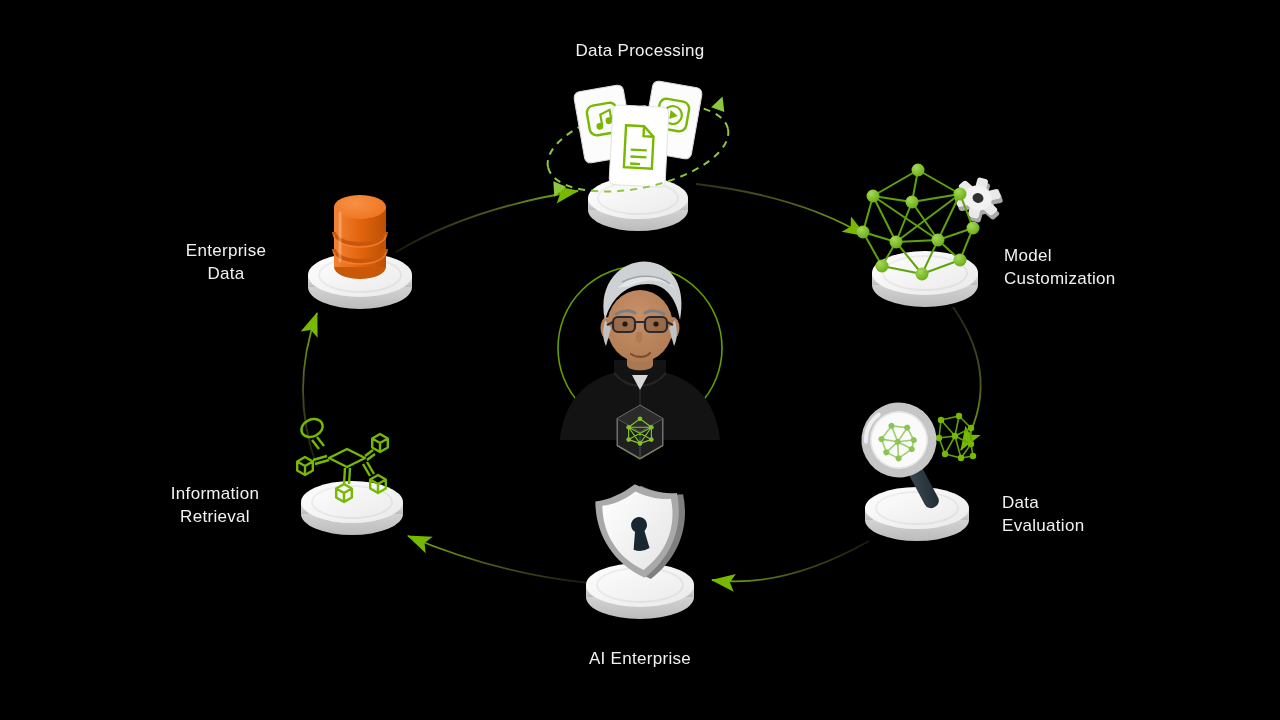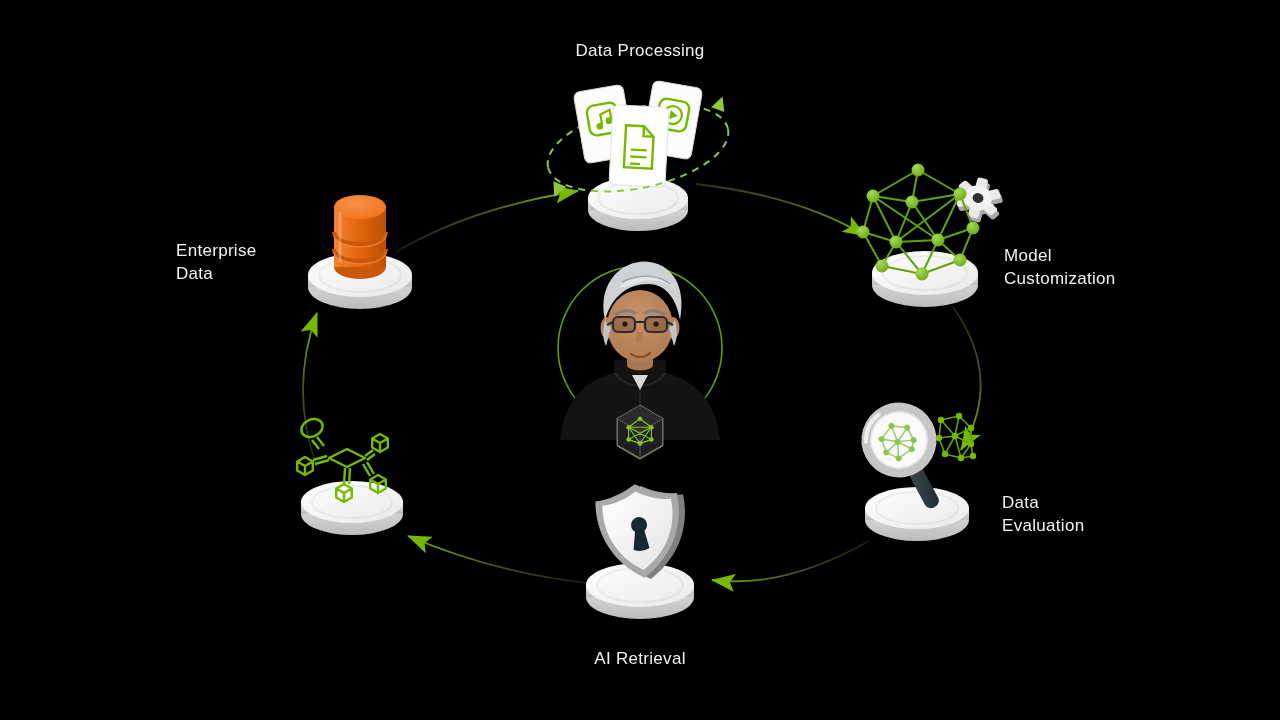--- a/index.html
+++ b/index.html
@@ -1,21 +1,21 @@
 <!DOCTYPE html>
 <html><head>
 <meta charset="utf-8">
 <style>
   html,body{margin:0;padding:0;background:#000;}
   .stage{position:relative;width:1280px;height:720px;background:#000;overflow:hidden;
          font-family:"Liberation Sans","DejaVu Sans",sans-serif;}
   .abs{position:absolute;}
   .node-label{position:absolute;color:#F1F1F1;font-size:17px;line-height:22.5px;
               letter-spacing:.3px;font-weight:400;}
-  .ta-c{text-align:center;} .ta-r{text-align:left;} .ta-l{text-align:left;}
+  .ta-c{text-align:center;} .ta-r{text-align:center;} .ta-l{text-align:left;}
   svg{display:block;overflow:visible;}
 </style>
 </head>
 <body>
 
 <div class="stage">
 
   <svg class="abs" style="left:0;top:0" width="1280" height="720" viewBox="0 0 1280 720">
     <defs>
       <marker id="arrowhead" viewBox="0 0 26 22" markerWidth="26" markerHeight="22" refX="24" refY="11" orient="auto" markerUnits="userSpaceOnUse">
@@ -411,18 +411,19 @@
       </g>
     </g>
   </svg>
 
   <div class="node-label ta-c" style="left:490px;top:40px;width:300px">Data Processing</div>
 
   <div class="node-label ta-l" style="left:1004px;top:245px;width:140px">Model Customization</div>
 
   <div class="node-label ta-l" style="left:1002px;top:492px;width:110px">Data Evaluation</div>
 
-  <div class="node-label ta-c" style="left:515px;top:648px;width:250px">AI Retrieval</div>
-
+  <div class="node-label ta-c" style="left:515px;top:648px;width:250px">AI Enterprise</div>
+
+  <div class="node-label ta-r" style="left:155px;top:483px;width:120px">Information Retrieval</div>
 
   <div class="node-label ta-r" style="left:176px;top:240px;width:100px">Enterprise Data</div>
 
 </div>
 
 </body></html>

